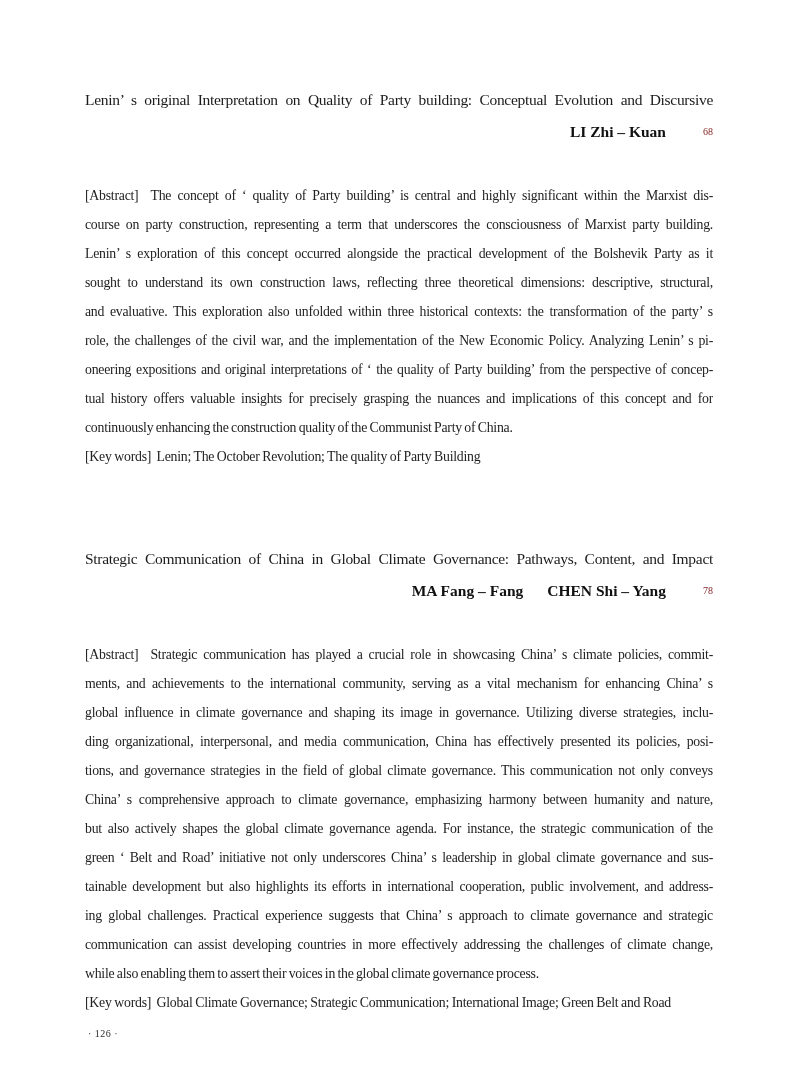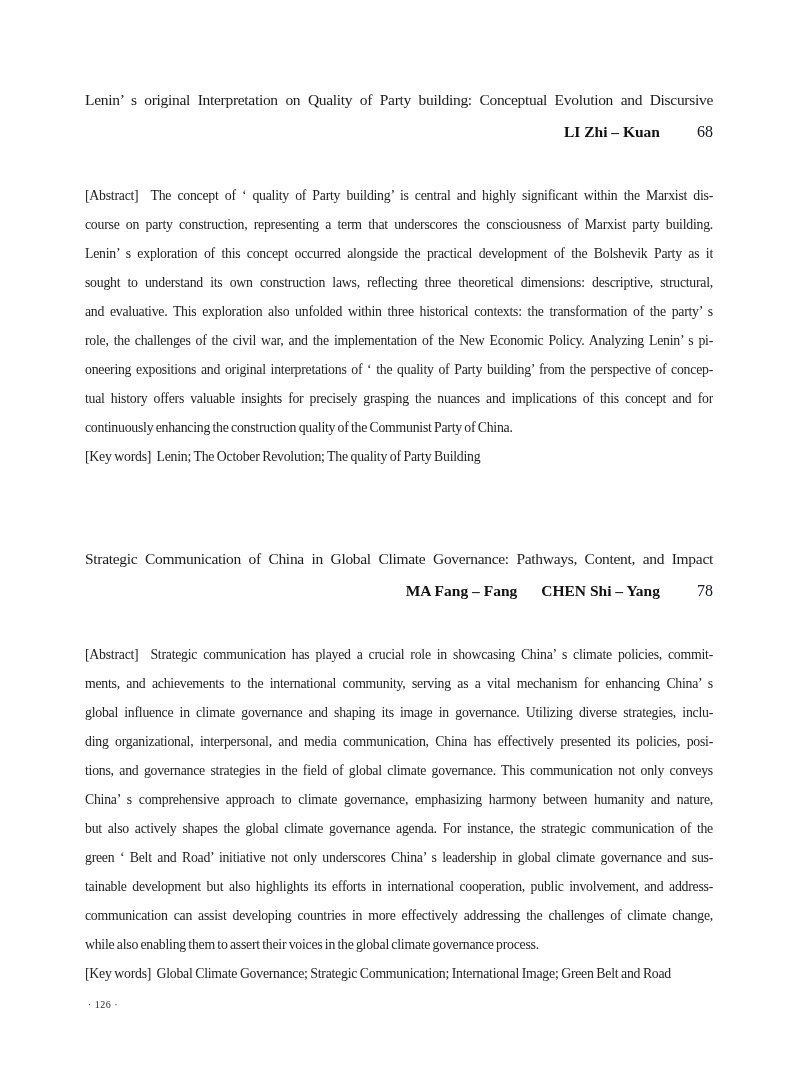--- a/index.html
+++ b/index.html
@@ -26,21 +26,21 @@
     display: flex; align-items: baseline;
     font-size: 15.5px; line-height: 32px; height: 32px;
     letter-spacing: -0.3px; color: #1b1b1b;
   }
   .title-left { flex: 1; }
   .authors-wrap {
     display: inline-flex; align-items: center; gap: 24px;
     margin-left: auto; white-space: nowrap;
   }
   .author { font-weight: 700; color: #111; letter-spacing: 0; }
-  .pageref { font-weight: 400; font-size: 16px; color: #0f172a; margin-left: 13px; letter-spacing: 0; }
+  .pageref { font-weight: 400; font-size: 10px; color: #7f1d1d; margin-left: 13px; letter-spacing: 0; }
   .abstract { margin-top: 33px; }
   .aline {
     font-size: 13.8px; line-height: 29px; height: 29px;
     overflow: hidden;
     text-align: justify; text-align-last: justify;
     letter-spacing: -0.25px; word-spacing: -0.8px;
     color: #222;
   }
   .aline.last { text-align-last: left; }
   .kwline {
@@ -94,20 +94,21 @@
     <div class="abstract">
         <div class="aline">[Abstract]&nbsp; Strategic communication has played a crucial role in showcasing China’ s climate policies, commit-</div>
         <div class="aline">ments, and achievements to the international community, serving as a vital mechanism for enhancing China’ s</div>
         <div class="aline">global influence in climate governance and shaping its image in governance. Utilizing diverse strategies, inclu-</div>
         <div class="aline">ding organizational, interpersonal, and media communication, China has effectively presented its policies, posi-</div>
         <div class="aline">tions, and governance strategies in the field of global climate governance. This communication not only conveys</div>
         <div class="aline">China’ s comprehensive approach to climate governance, emphasizing harmony between humanity and nature,</div>
         <div class="aline">but also actively shapes the global climate governance agenda. For instance, the strategic communication of the</div>
         <div class="aline">green ‘ Belt and Road’ initiative not only underscores China’ s leadership in global climate governance and sus-</div>
         <div class="aline">tainable development but also highlights its efforts in international cooperation, public involvement, and address-</div>
+        <div class="aline">ing global challenges. Practical experience suggests that China’ s approach to climate governance and strategic</div>
         <div class="aline">communication can assist developing countries in more effectively addressing the challenges of climate change,</div>
         <div class="aline last">while also enabling them to assert their voices in the global climate governance process.</div>
       </div>
     <div class="kwline">[Key words]&nbsp; Global Climate Governance; Strategic Communication; International Image; Green Belt and Road</div>
   </section>
 
   <div class="pagenum">· 126 ·</div>
 
 </div>
 

